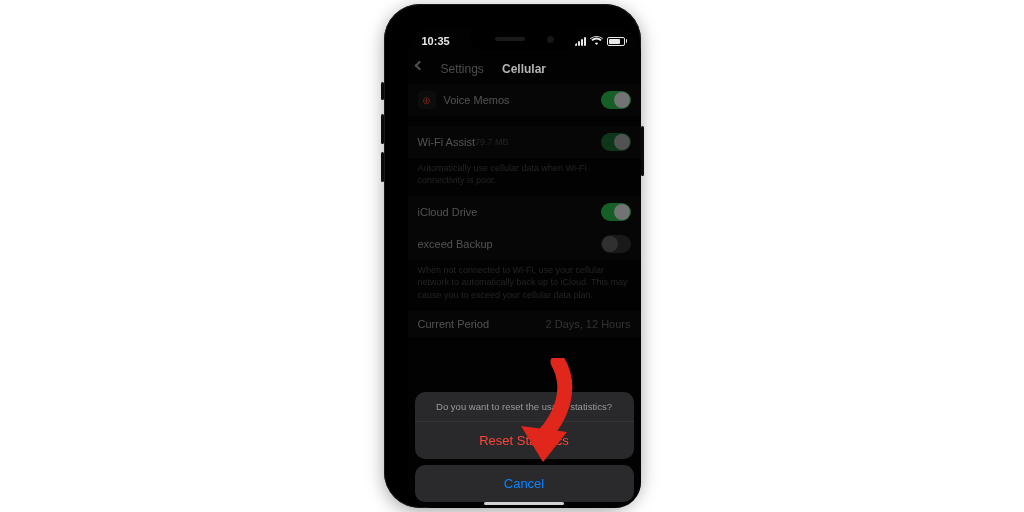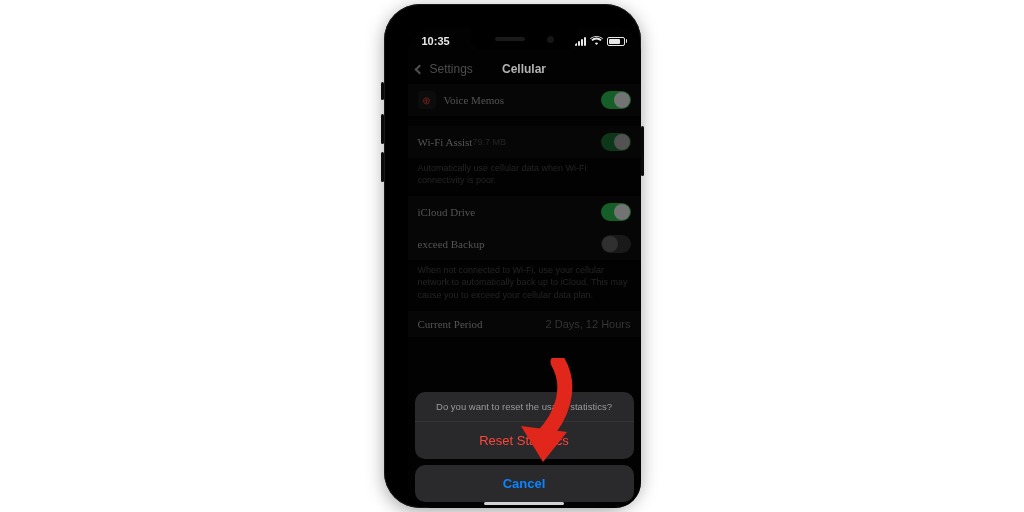--- a/index.html
+++ b/index.html
@@ -67,48 +67,48 @@
   .signal i{width:2px;background:#e9e9eb;border-radius:1px;}
   .signal i:nth-child(1){height:3px;} .signal i:nth-child(2){height:5px;}
   .signal i:nth-child(3){height:7px;} .signal i:nth-child(4){height:9px;}
   .batt{display:flex;align-items:center;gap:1px;}
   .batt-body{width:18px;height:9px;border:1px solid #e9e9eb;border-radius:2px;position:relative;}
   .batt-body::after{content:"";position:absolute;left:1px;top:1px;bottom:1px;width:70%;background:#e9e9eb;border-radius:1px;}
   .batt-nub{width:1px;height:4px;background:#e9e9eb;border-radius:0 1px 1px 0;}
   
   .nav{position:absolute;top:26px;left:0;right:0;height:30px;display:flex;align-items:center;
     justify-content:center;font-size:12px;z-index:30;}
-  .nav .back{position:absolute;left:8px;display:flex;align-items:center;color:var(--text-faint);gap:7px;}
+  .nav .back{position:absolute;left:8px;display:flex;color:var(--text-faint);gap:18px;}
   .chev{width:7px;height:7px;border-left:2px solid currentColor;border-bottom:2px solid currentColor;transform:rotate(45deg);}
   .nav .title{color:var(--text);font-weight:600;}
   
   .content{position:absolute;top:56px;left:0;right:0;bottom:0;overflow:hidden;font-size:11px;}
   .row{background:var(--row-bg);padding:7px 10px;display:flex;align-items:center;justify-content:space-between;}
   .row .left{display:flex;align-items:center;gap:8px;}
   .app-icon{width:18px;height:18px;border-radius:4px;background:#1c1c1e;display:flex;align-items:center;justify-content:center;font-size:10px;color:#ff453a;}
-  .row .label{color:var(--text);font-size:11px;font-family:Liberation Serif, serif;}
+  .row .label{color:var(--text);font-size:11px;}
   .row .sub{color:var(--text-faint);font-size:9px;margin-top:1px;}
   .row .lcol{display:flex;flex-direction:row;}
   .toggle{width:30px;height:18px;border-radius:9px;position:relative;flex-shrink:0;}
   .toggle::after{content:"";position:absolute;top:1px;width:16px;height:16px;border-radius:50%;}
   .toggle.on{background:var(--green);} .toggle.on::after{right:1px;background:#fff;}
   .toggle.on.dim{background:var(--green-dim);} .toggle.on.dim::after{background:#b5b5b5;}
   .toggle.off{background:var(--gray-toggle);} .toggle.off::after{left:1px;background:#6a6a6c;}
   .sect-foot{color:var(--text-faint);font-size:9px;line-height:1.35;padding:4px 10px 10px;}
   .sect-head{color:var(--text-faint);font-size:9px;letter-spacing:.04em;padding:8px 10px 3px;text-transform:uppercase;}
   .gap{height:10px;}
   .kv{display:flex;justify-content:space-between;align-items:flex-end;}
   .kv .v{color:var(--text-dim);}
   
   .sheet{position:absolute;left:7px;right:7px;bottom:6px;z-index:60;display:flex;flex-direction:column;gap:6px;}
   .sheet-group{background:rgba(44,44,46,.94);border-radius:10px;overflow:hidden;backdrop-filter:blur(8px);}
   .sheet-msg{color:#9a9a9e;font-size:9.5px;text-align:center;padding:9px 18px;border-bottom:1px solid rgba(255,255,255,.06);}
   .sheet-btn{color:var(--accent-red);font-size:13px;font-weight:500;text-align:center;padding:11px;}
   .sheet-cancel{background:rgba(44,44,46,.96);border-radius:10px;color:var(--accent-blue);
-    font-size:13px;font-weight:700;text-align:center;padding:11px;}
+    font-size:13px;font-weight:400;text-align:center;padding:11px;}
   .home-ind{position:absolute;bottom:3px;left:50%;transform:translateX(-50%);
     width:80px;height:3px;border-radius:2px;background:#e9e9eb;z-index:70;opacity:.9;}
   
   .arrow-wrap{position:absolute;z-index:65;pointer-events:none;}
 </style>
 </head>
 <body>
 
 <div class="phone">
   <div class="side-btn btn-mute"></div>

